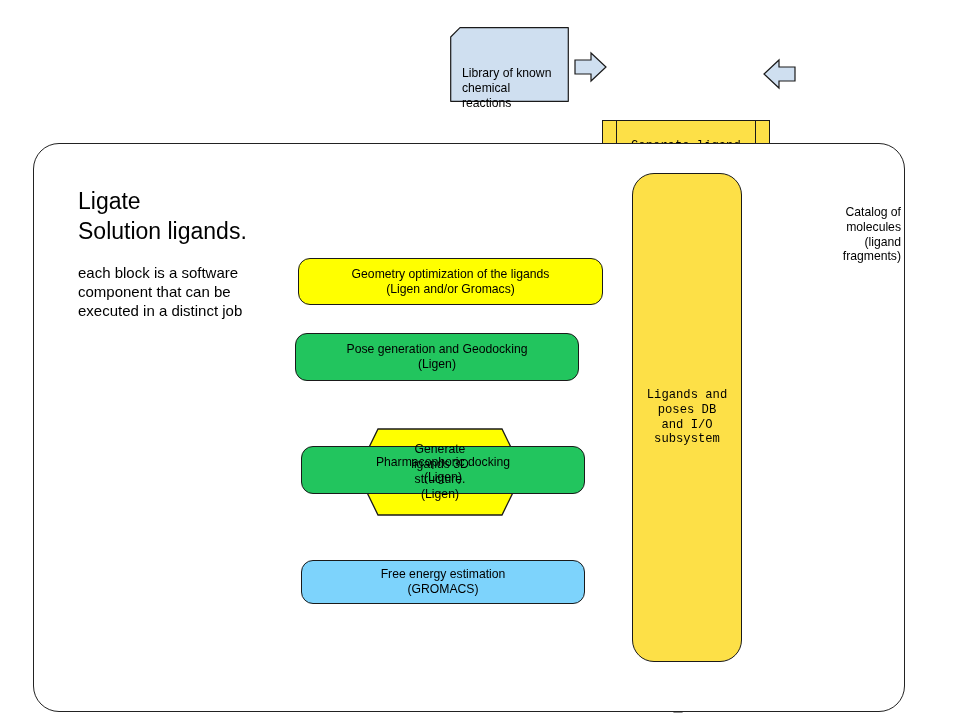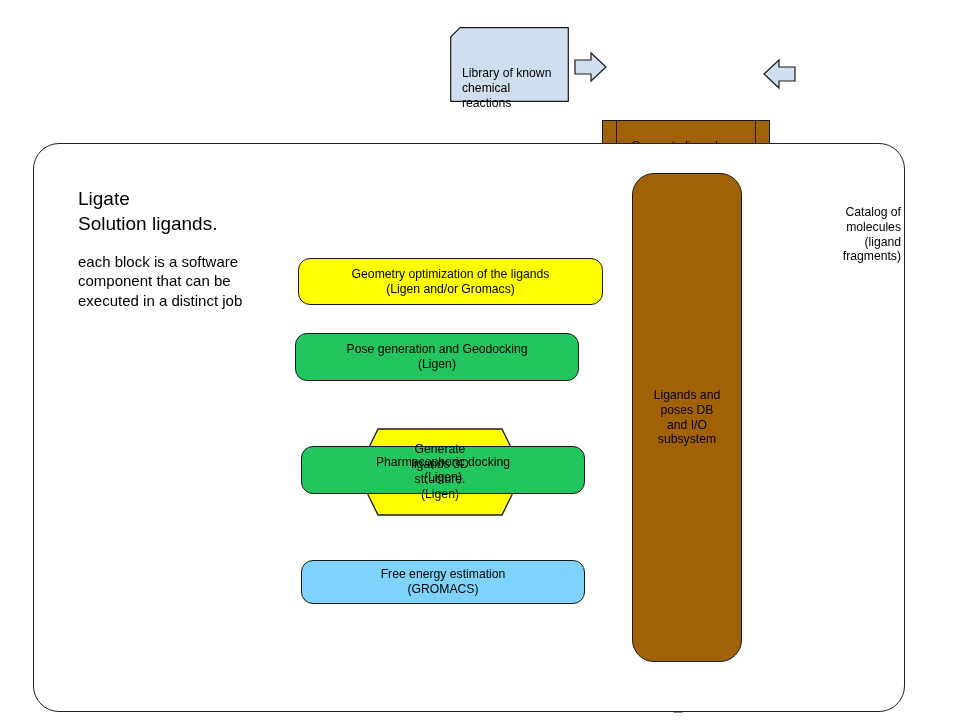--- a/index.html
+++ b/index.html
@@ -4,35 +4,35 @@
 <style>
   html,body{margin:0;padding:0;background:#ffffff;}
   body{width:960px;height:720px;overflow:hidden;
        font-family:"Liberation Sans","DejaVu Sans",sans-serif;color:#000;}
   #stage{position:relative;width:960px;height:720px;}
   .abs{position:absolute;box-sizing:border-box;}
   .shape{display:flex;align-items:center;justify-content:center;text-align:center;}
   .shape span{display:block;line-height:1.22;white-space:pre-line;}
 
   
-  .f-blue{background:#a16207;}
+  .f-blue{background:#fde047;font-family:Liberation Mono, monospace;}
   .f-yellow{background:#ffff00;}
   .f-green{background:#22c55e;}
   .f-cyan{background:#22c55e;}
   .f-tan{background:#7dd3fc;}
 
   .stroke{border:1px solid #1a1a1a;}
 
   
   #container{left:33px;top:143px;width:872px;height:569px;
              border:1.4px solid #222;border-radius:26px;background:#fff;}
 
   
   #title-block{left:78px;top:186px;width:250px;}
-  #title-block .t1{font-size:19px;line-height:1.32;}
+  #title-block .t1{font-size:23px;line-height:1.32;}
   #title-block .t2{font-size:15px;line-height:1.28;margin-top:16px;}
 
   
   .note{position:relative;}
   .note svg{position:absolute;inset:0;width:100%;height:100%;}
   .note span{position:relative;z-index:2;margin-top:48px;}
 
   
   .predef{position:relative;}
   .predef .bar{position:absolute;top:0;bottom:0;width:1px;background:#1a1a1a;}

